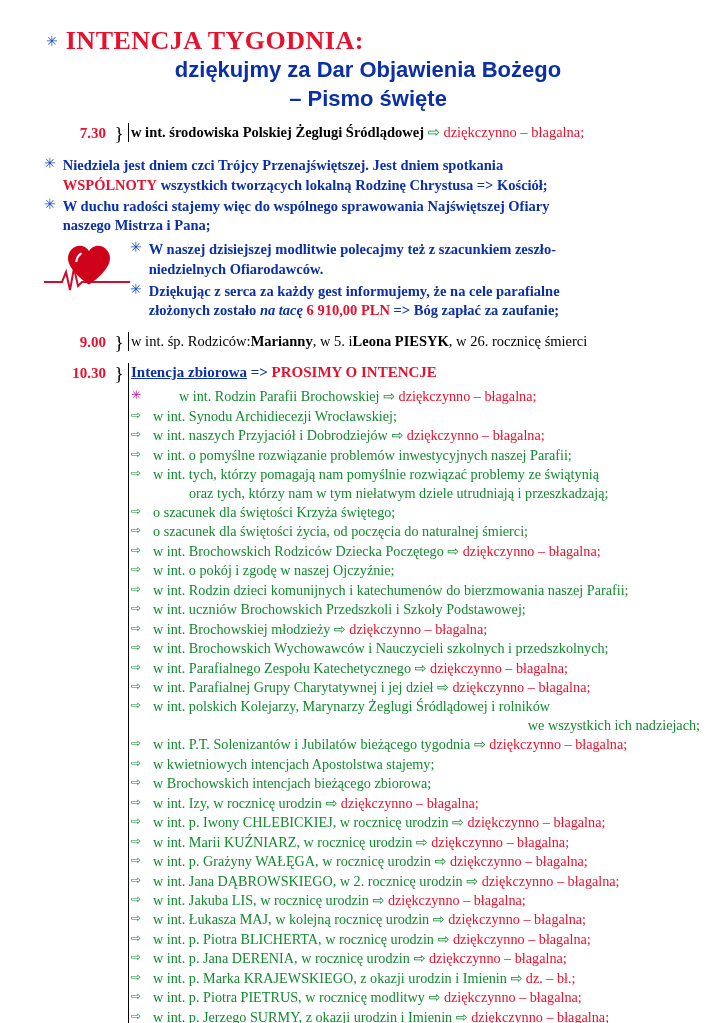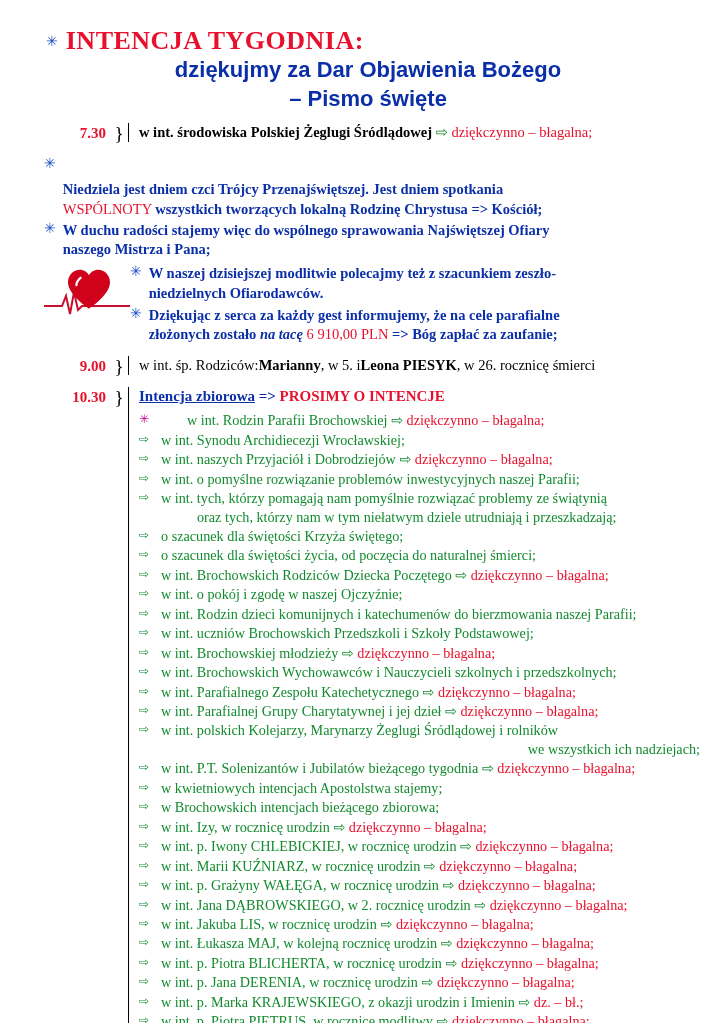--- a/index.html
+++ b/index.html
@@ -77,48 +77,48 @@
     flex: 0 0 18px;
     text-align: center;
     color: #000;
     font-size: 19px;
     line-height: 1.05;
     padding-top: 1px;
   }
   .row-body {
     flex: 1 1 auto;
     border-left: 1px solid #000;
-    padding-left: 10px;
+    padding-left: 2px;
     font-size: 14.5px;
     line-height: 1.32;
   }
 
   .blue-b { color: #0b2fa8; font-weight: bold; }
   .green-b { color: #128a2e; font-weight: normal; }
-  .red-b { color: #e8112d; font-weight: normal; }
+  .red-b { color: #e8112d; font-weight: bold; }
   .red { color: #e8112d; }
   .black-b { color: #000; font-weight: bold; }
   .arrow { color: #128a2e; }
 
   
   .mid-block {
     margin-top: 12px;
     padding-left: 26px;
     padding-right: 10px;
   }
   .bullet-para {
     display: flex;
     align-items: flex-start;
     gap: 7px;
     font-size: 14.5px;
     line-height: 1.36;
     margin-bottom: 1px;
   }
   .bullet-para .txt { flex: 1 1 auto; }
-  .justify { text-align: justify; margin-top: 24px; }
+  .justify { text-align: justify; }
 
   
   .heart-wrap {
     display: flex;
     align-items: flex-start;
     margin-top: 4px;
   }
   .heart-box {
     width: 86px;
     flex: 0 0 86px;

